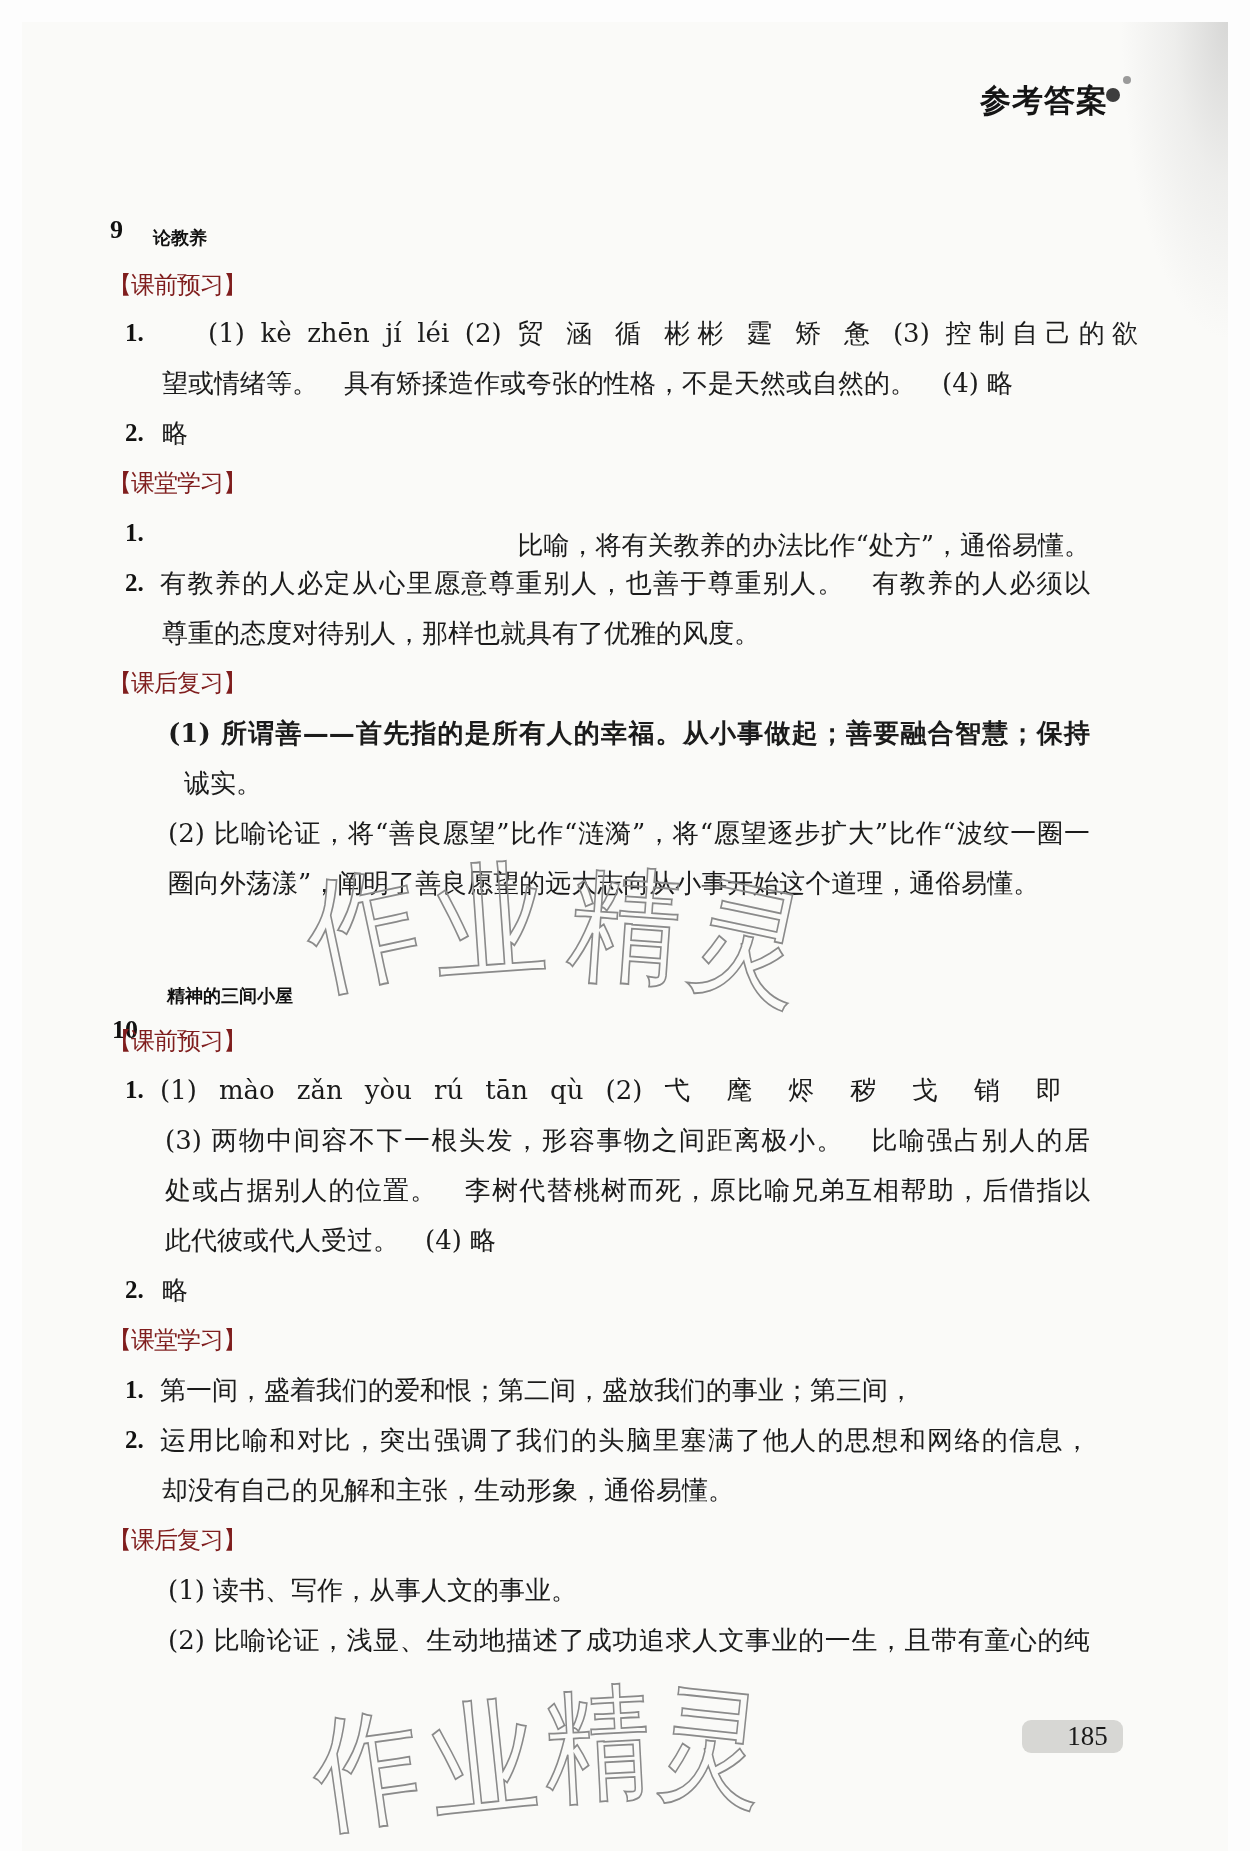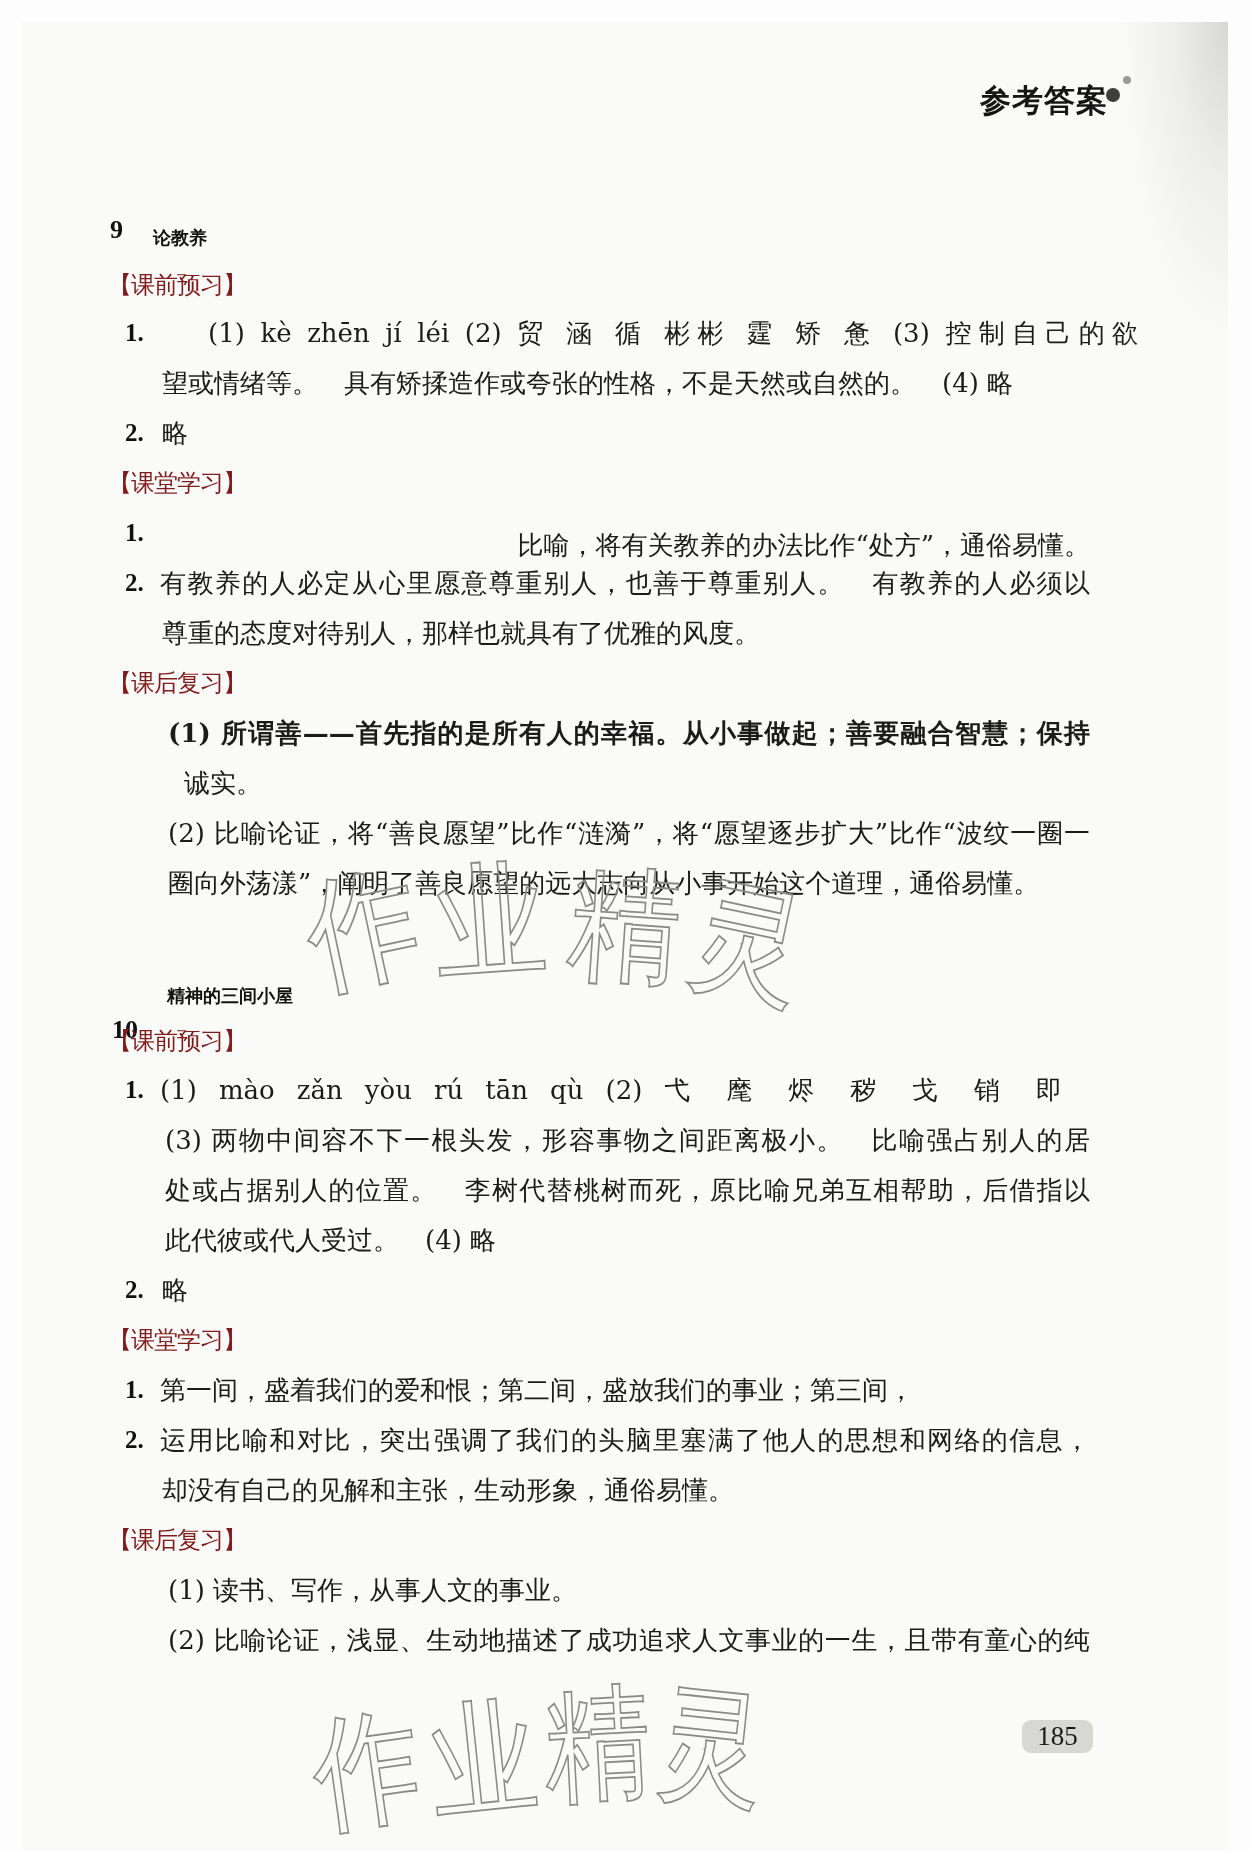--- a/index.html
+++ b/index.html
@@ -42,21 +42,21 @@
   .running-title {
     position: absolute; left: 980px; top: 83px; height: 34px; line-height: 34px;
     font-size: 31px; font-weight: bold; font-family: "DejaVu Serif", serif; color: #151515;
     letter-spacing: 1px;
   }
   .dot-big { position: absolute; left: 1106px; top: 88px; width: 14px; height: 14px; border-radius: 50%; background: #3e3e3e; }
   .dot-small { position: absolute; left: 1123px; top: 76px; width: 8px; height: 8px; border-radius: 50%; background: #9a9a9a; }
   .page-badge {
     position: absolute; left: 1022px; top: 1720px; width: 71px; height: 33px;
     background: #d7d7d4; border-radius: 9px;
-    display: flex; align-items: center; justify-content: center;
+    display: flex; align-items: center; justify-content: center; padding-left: 30px;
   }
   .page-badge span { font-family: "Liberation Serif", serif; font-size: 27px; color: #1a1a1a; line-height: 33px; }
   .wm { position: absolute; left: 0; top: 0; width: 1250px; height: 1851px; pointer-events: none; }
   .wm text {
     font-family: "DejaVu Sans", sans-serif; font-size: 112px; fill: none;
     stroke: #8a8a8a; stroke-width: 1.6px; text-anchor: middle;
   }
 </style>
 </head>
 <body>

